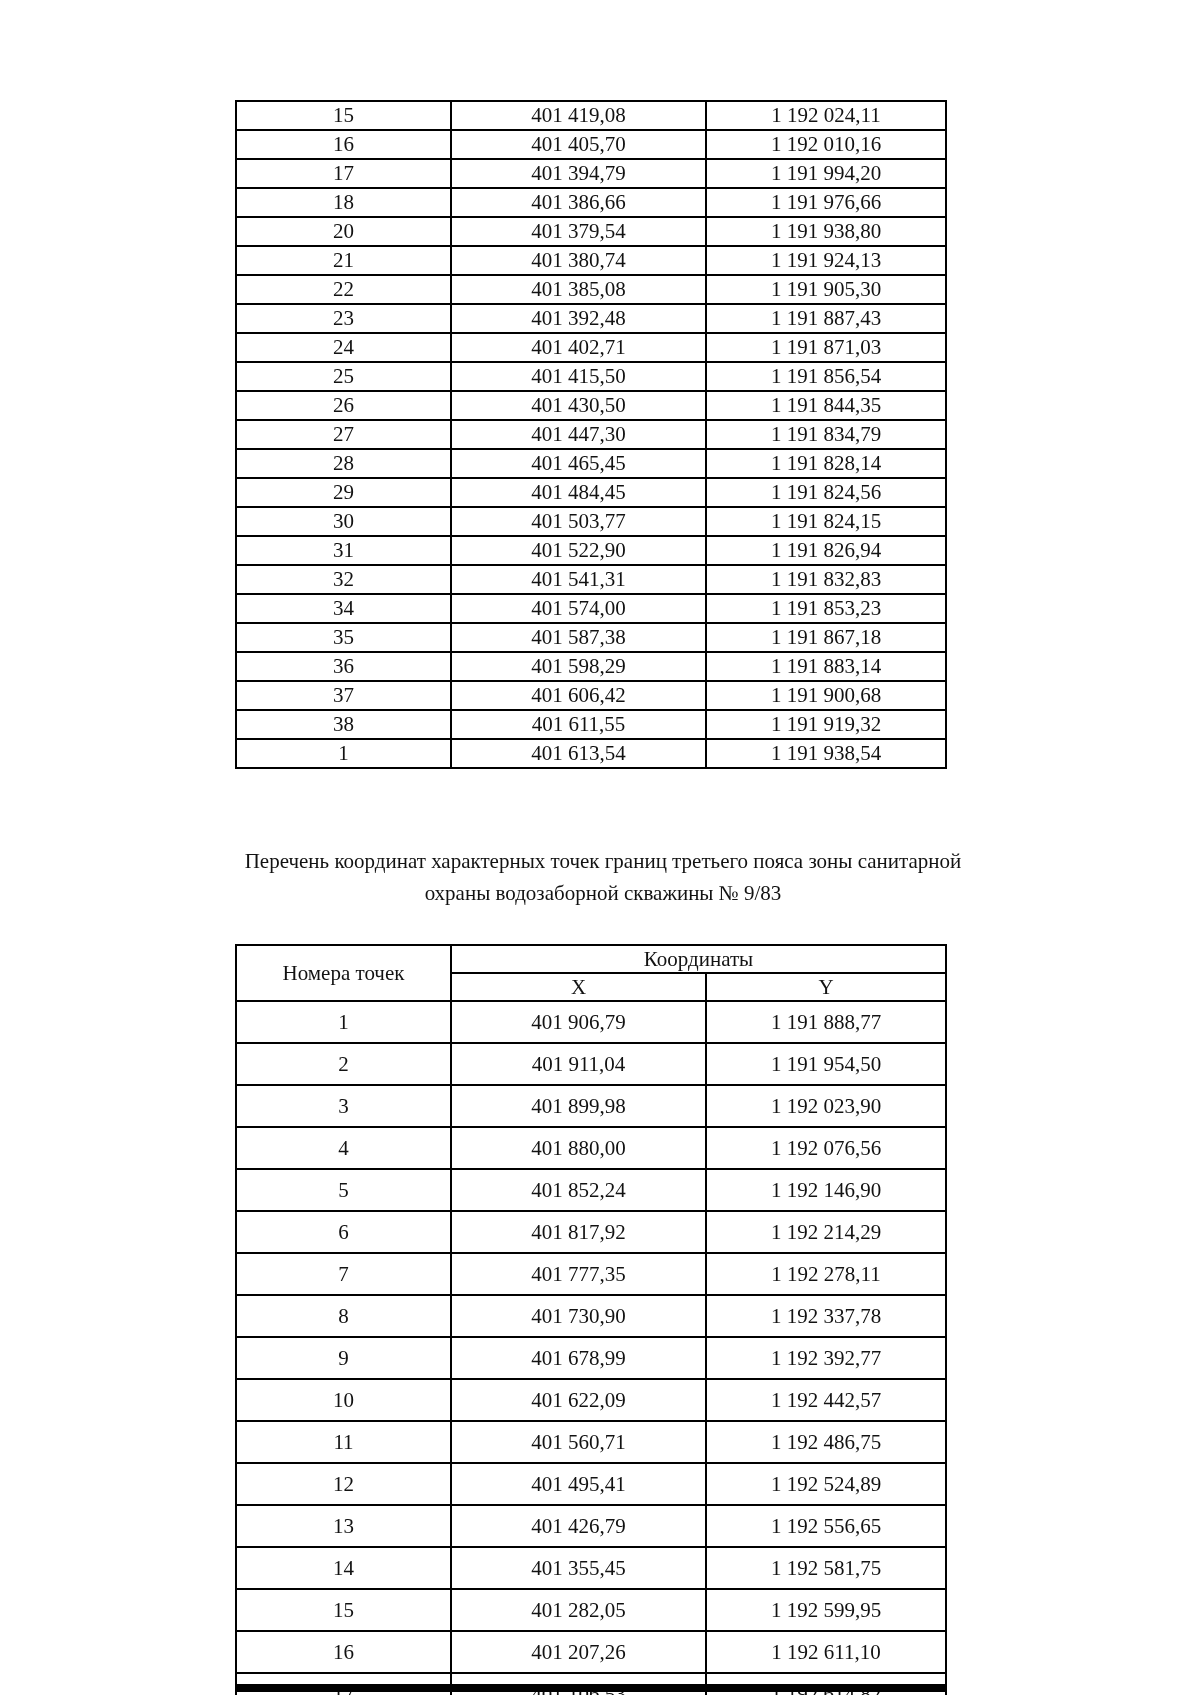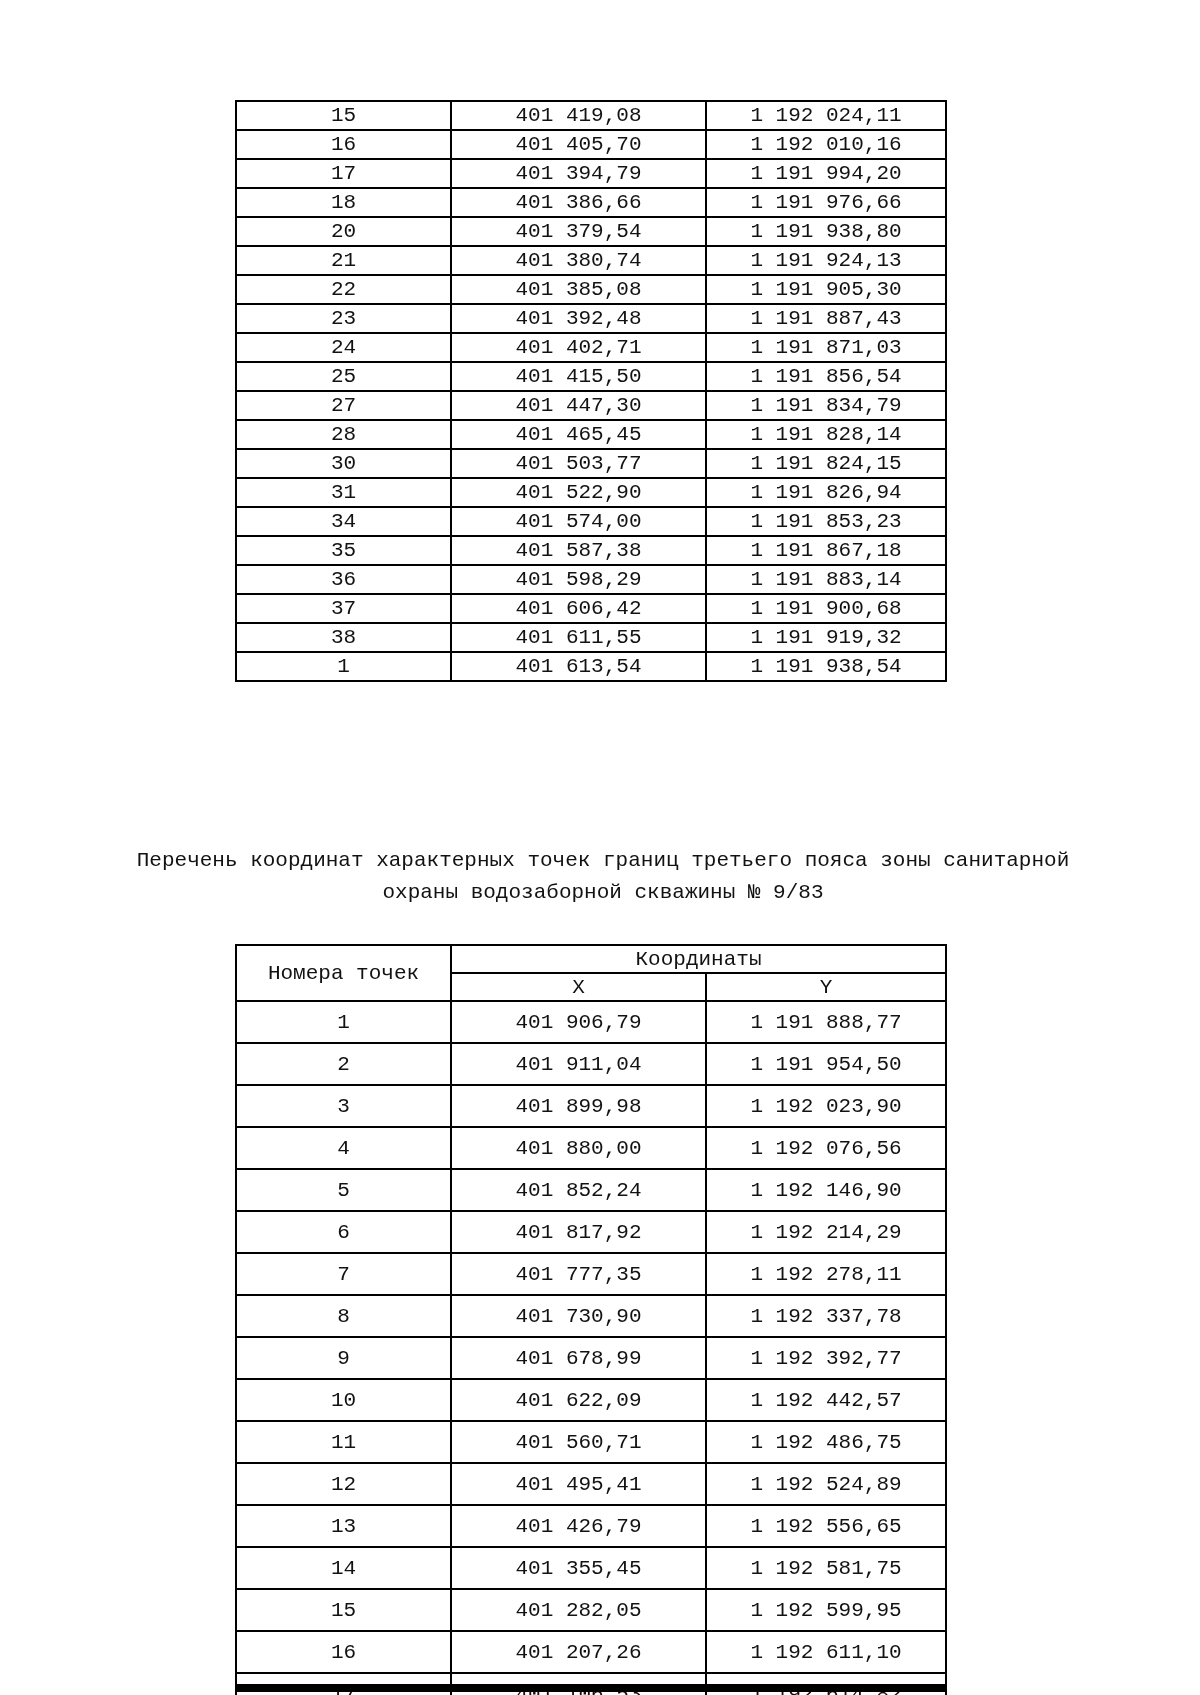--- a/index.html
+++ b/index.html
@@ -5,21 +5,21 @@
   html, body {
     margin: 0;
     padding: 0;
     background: #ffffff;
   }
   .page {
     position: relative;
     width: 1092px;
     height: 1695px;
     background: #ffffff;
-    font-family: Liberation Mono, monospace;
+    font-family: Liberation Serif, serif;
     color: #121212;
     overflow: hidden;
   }
   table.coords {
     position: absolute;
     left: 235px;
     border-collapse: collapse;
     table-layout: fixed;
     width: 710px;
   }
@@ -120,38 +120,53 @@
           <td>24</td>
           <td>401 402,71</td>
           <td>1 191 871,03</td>
         </tr>
         <tr>
           <td>25</td>
           <td>401 415,50</td>
           <td>1 191 856,54</td>
         </tr>
         <tr>
+          <td>26</td>
+          <td>401 430,50</td>
+          <td>1 191 844,35</td>
+        </tr>
+        <tr>
           <td>27</td>
           <td>401 447,30</td>
           <td>1 191 834,79</td>
         </tr>
         <tr>
           <td>28</td>
           <td>401 465,45</td>
           <td>1 191 828,14</td>
         </tr>
         <tr>
+          <td>29</td>
+          <td>401 484,45</td>
+          <td>1 191 824,56</td>
+        </tr>
+        <tr>
           <td>30</td>
           <td>401 503,77</td>
           <td>1 191 824,15</td>
         </tr>
         <tr>
           <td>31</td>
           <td>401 522,90</td>
           <td>1 191 826,94</td>
+        </tr>
+        <tr>
+          <td>32</td>
+          <td>401 541,31</td>
+          <td>1 191 832,83</td>
         </tr>
         <tr>
           <td>34</td>
           <td>401 574,00</td>
           <td>1 191 853,23</td>
         </tr>
         <tr>
           <td>35</td>
           <td>401 587,38</td>
           <td>1 191 867,18</td>

